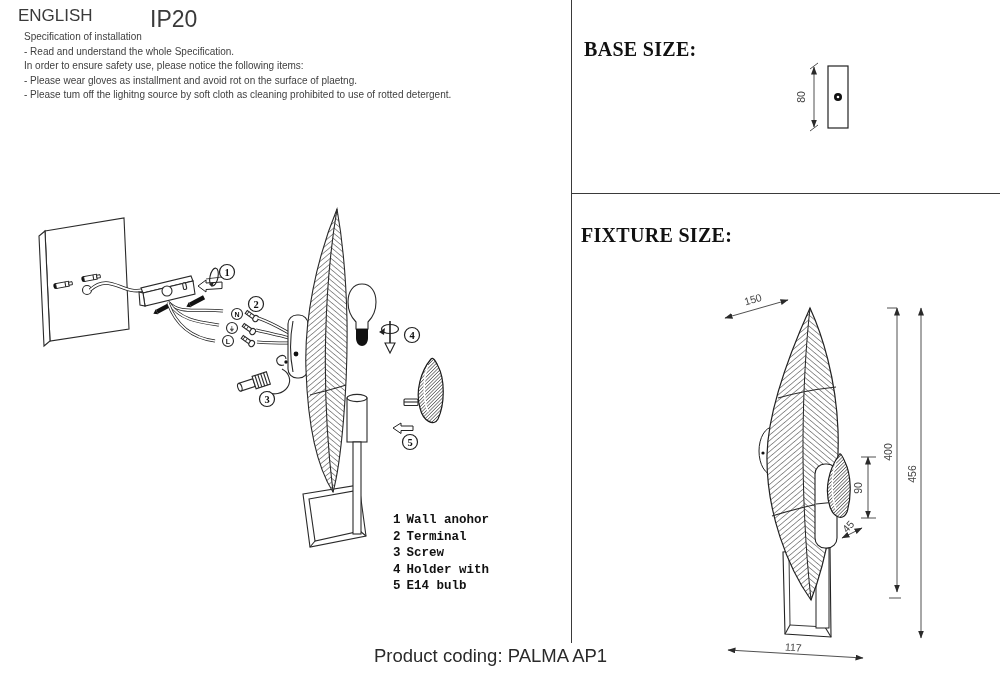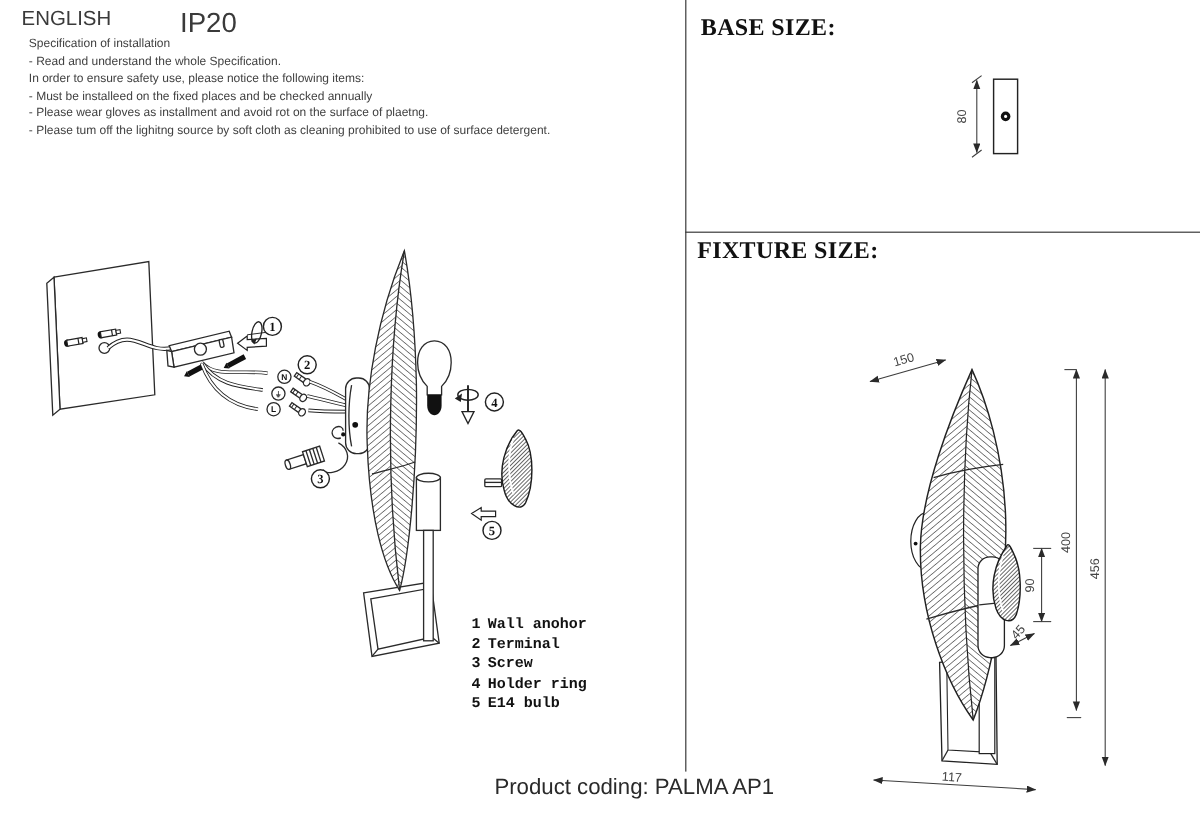--- a/index.html
+++ b/index.html
@@ -7,28 +7,28 @@
     width:1000px;height:690px;position:relative;background:#ffffff;
     font-family:"Liberation Sans",sans-serif;color:#333;overflow:hidden;
   }
   .hdr-lang{position:absolute;left:18px;top:6px;font-size:17px;color:#3a3a3a;}
   .hdr-ip{position:absolute;left:150px;top:6px;font-size:23px;color:#3a3a3a;}
   .spec{position:absolute;left:24px;top:30px;width:556px;font-size:10px;line-height:14.6px;color:#3f3f3f;}
   .divider-v{position:absolute;left:571px;top:0;width:1px;height:643px;background:#3a3a3a;}
   .divider-h{position:absolute;left:571px;top:193px;width:429px;height:1px;background:#3a3a3a;}
   .size-heading{
     position:absolute;font-family:"Liberation Serif",serif;font-weight:bold;
-    font-size:20px;color:#111;letter-spacing:0.3px;
+    font-size:20px;color:#111;letter-spacing:0.3px;margin-top:26px;
   }
   .h-base{left:584px;top:12px;}
   .h-fixture{left:581px;top:198px;}
   .parts{position:absolute;left:393px;top:512px;font-family:"Liberation Mono",monospace;font-weight:bold;font-size:12.5px;color:#111;}
   .parts .row{height:16.5px;line-height:16.5px;white-space:pre;}
   .parts .pnum{margin-right:6px;}
-  .product-coding{position:absolute;left:374px;top:645px;font-size:18.5px;color:#2a2a2a;margin-left:38px;}
+  .product-coding{position:absolute;left:374px;top:645px;font-size:18.5px;color:#2a2a2a;}
   svg{position:absolute;overflow:visible;}
   #svg-exploded{left:0;top:195px;}
   #svg-base{left:780px;top:50px;}
   #svg-fixture{left:700px;top:290px;}
   .ln{stroke:#2a2a2a;stroke-width:1.1;fill:none;}
   .lnw{stroke:#2a2a2a;stroke-width:1.1;fill:#fff;}
   .dim{stroke:#3c3c3c;stroke-width:0.9;fill:none;}
   .dimtxt{font-family:"Liberation Sans",sans-serif;font-size:10.5px;fill:#444;}
   .badge-circle{fill:#fff;stroke:#222;stroke-width:1.2;}
   .badge-num{font-family:"Liberation Serif",serif;font-size:10.5px;font-weight:bold;fill:#111;text-anchor:middle;}
@@ -37,23 +37,22 @@
 </head>
 <body>
 
 <div class="hdr-lang">ENGLISH</div>
 <div class="hdr-ip">IP20</div>
 
 <div class="spec">
   <div>Specification of installation</div>
   <div>- Read and understand the whole Specification.</div>
   <div>In order to ensure safety use, please notice the following items:</div>
-  <div>- Must be installeed on the fixed places and be checked annually</div>
   <div>- Please wear gloves as installment and avoid rot on the surface of plaetng.</div>
-  <div>- Please tum off the lighitng source by soft cloth as cleaning prohibited to use of surface detergent.</div>
+  <div>- Please tum off the lighitng source by soft cloth as cleaning prohibited to use of rotted detergent.</div>
 </div>
 
 <div class="divider-v"></div>
 <div class="divider-h"></div>
 
 <div class="size-heading h-base">BASE SIZE:</div>
 <div class="size-heading h-fixture">FIXTURE SIZE:</div>
 
 <svg id="svg-exploded" width="570" height="460" viewBox="0 0 570 460">
   <defs>
@@ -260,21 +259,21 @@
   <g>
     <circle cx="410" cy="247" r="7.5" class="badge-circle"></circle>
     <text x="410" y="250.8" class="badge-num">5</text>
   </g>
 </svg>
 
 <div class="parts">
   <div class="row"><span class="pnum">1</span><span>Wall anohor</span></div>
   <div class="row"><span class="pnum">2</span><span>Terminal</span></div>
   <div class="row"><span class="pnum">3</span><span>Screw</span></div>
-  <div class="row"><span class="pnum">4</span><span>Holder ring</span></div>
+  <div class="row"><span class="pnum">4</span><span>Holder with</span></div>
   <div class="row"><span class="pnum">5</span><span>E14 bulb</span></div>
 </div>
 
 <svg id="svg-base" width="140" height="100" viewBox="0 0 140 100">
   <g>
     <rect x="48" y="16" width="20" height="62" fill="#fff" stroke="#222" stroke-width="1.2"></rect>
     <circle cx="58" cy="47" r="4" fill="#111"></circle>
     <circle cx="58" cy="47" r="1.3" fill="#fff"></circle>
   </g>
   <g>

